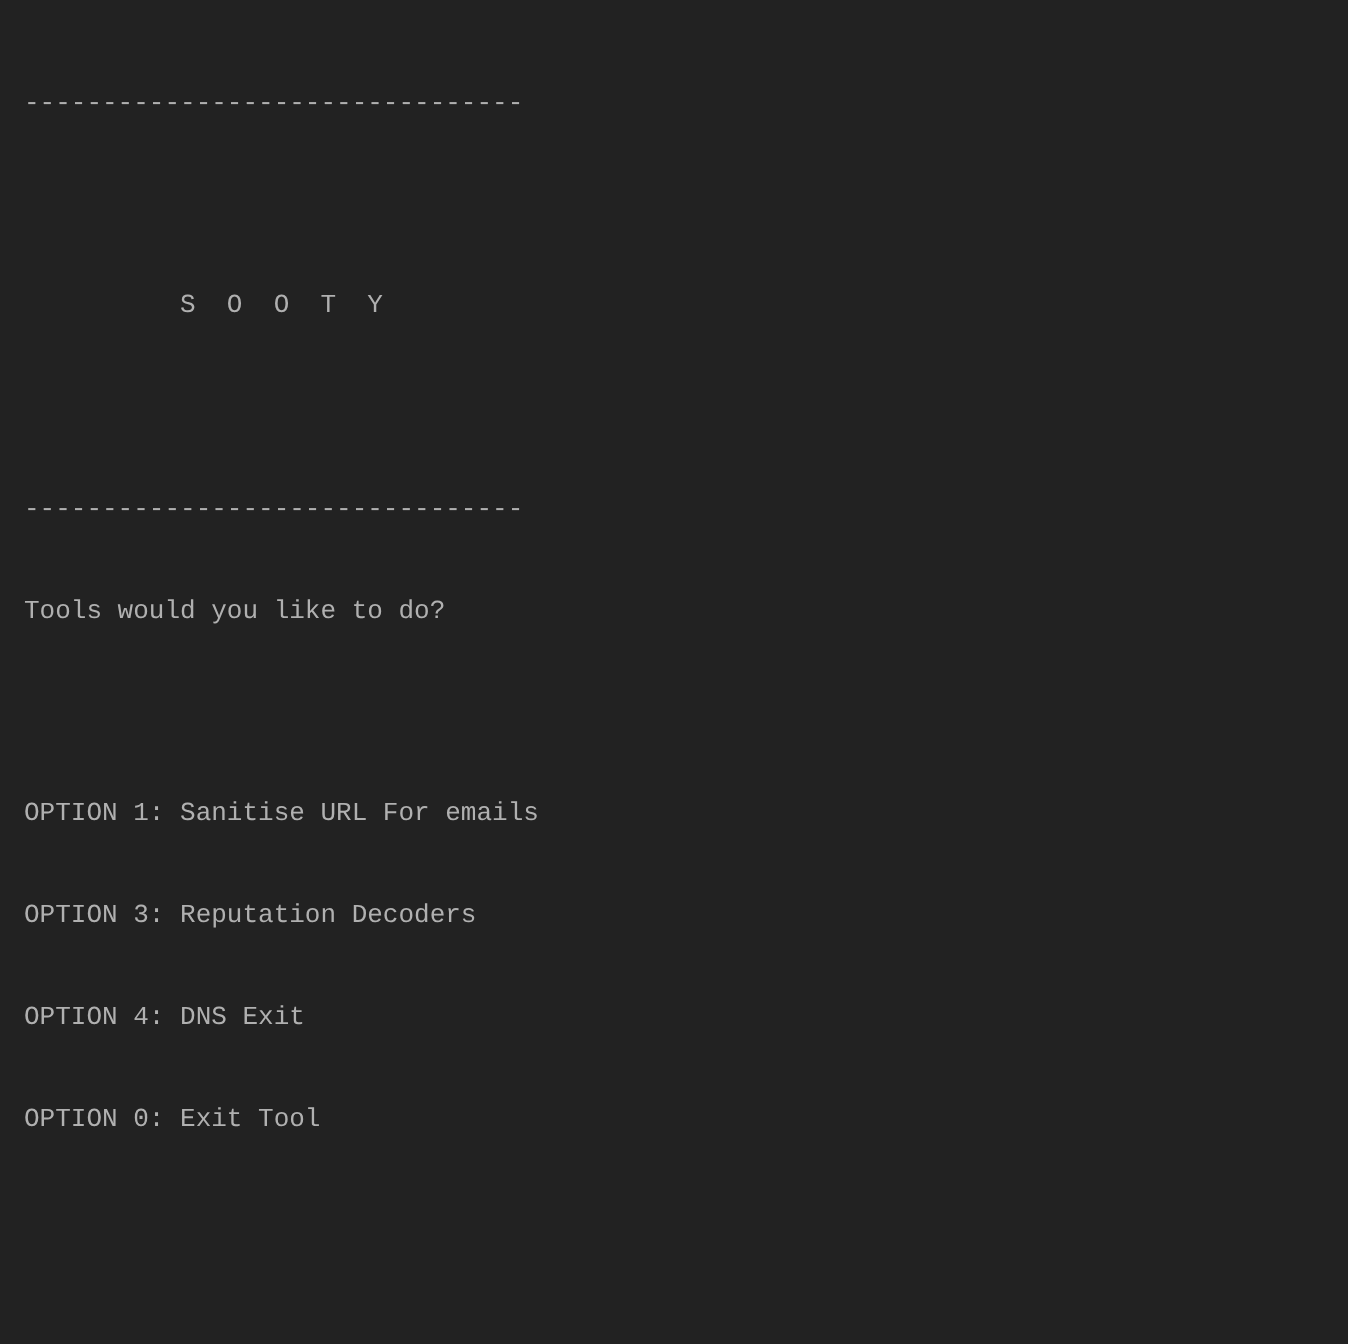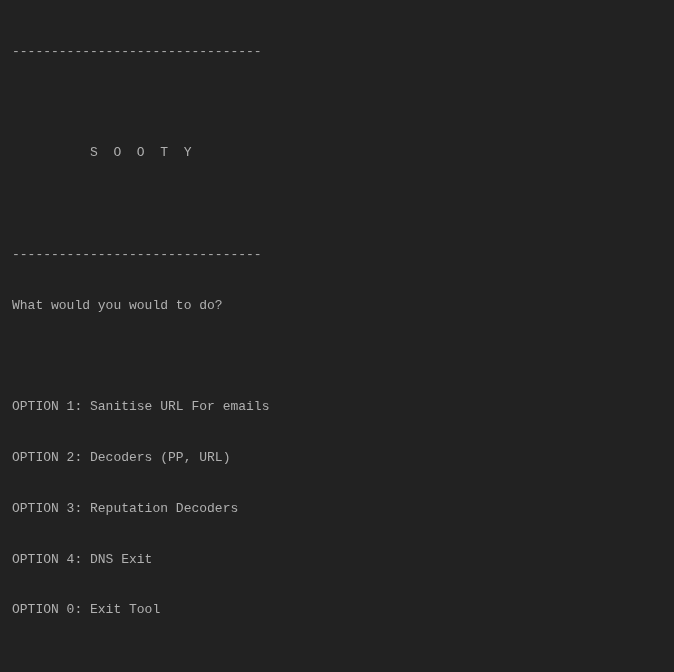--- a/index.html
+++ b/index.html
@@ -31,20 +31,19 @@
   </style>
 </head>
 <body>
 
 <div class="terminal">
   <span class="line">--------------------------------</span>
   <span class="line"> </span>
   <span class="line banner-title">          S  O  O  T  Y</span>
   <span class="line"> </span>
   <span class="line">--------------------------------</span>
-  <span class="line">What would you would to do?</span>
+  <span class="line">Tools would you like to do?</span>
   <span class="line"> </span>
   <span class="line">OPTION 1: Sanitise URL For emails</span>
-  <span class="line">OPTION 2: Decoders (PP, URL)</span>
   <span class="line">OPTION 3: Reputation Decoders</span>
   <span class="line">OPTION 4: DNS Exit</span>
   <span class="line">OPTION 0: Exit Tool</span>
 </div>
 
 </body></html>

